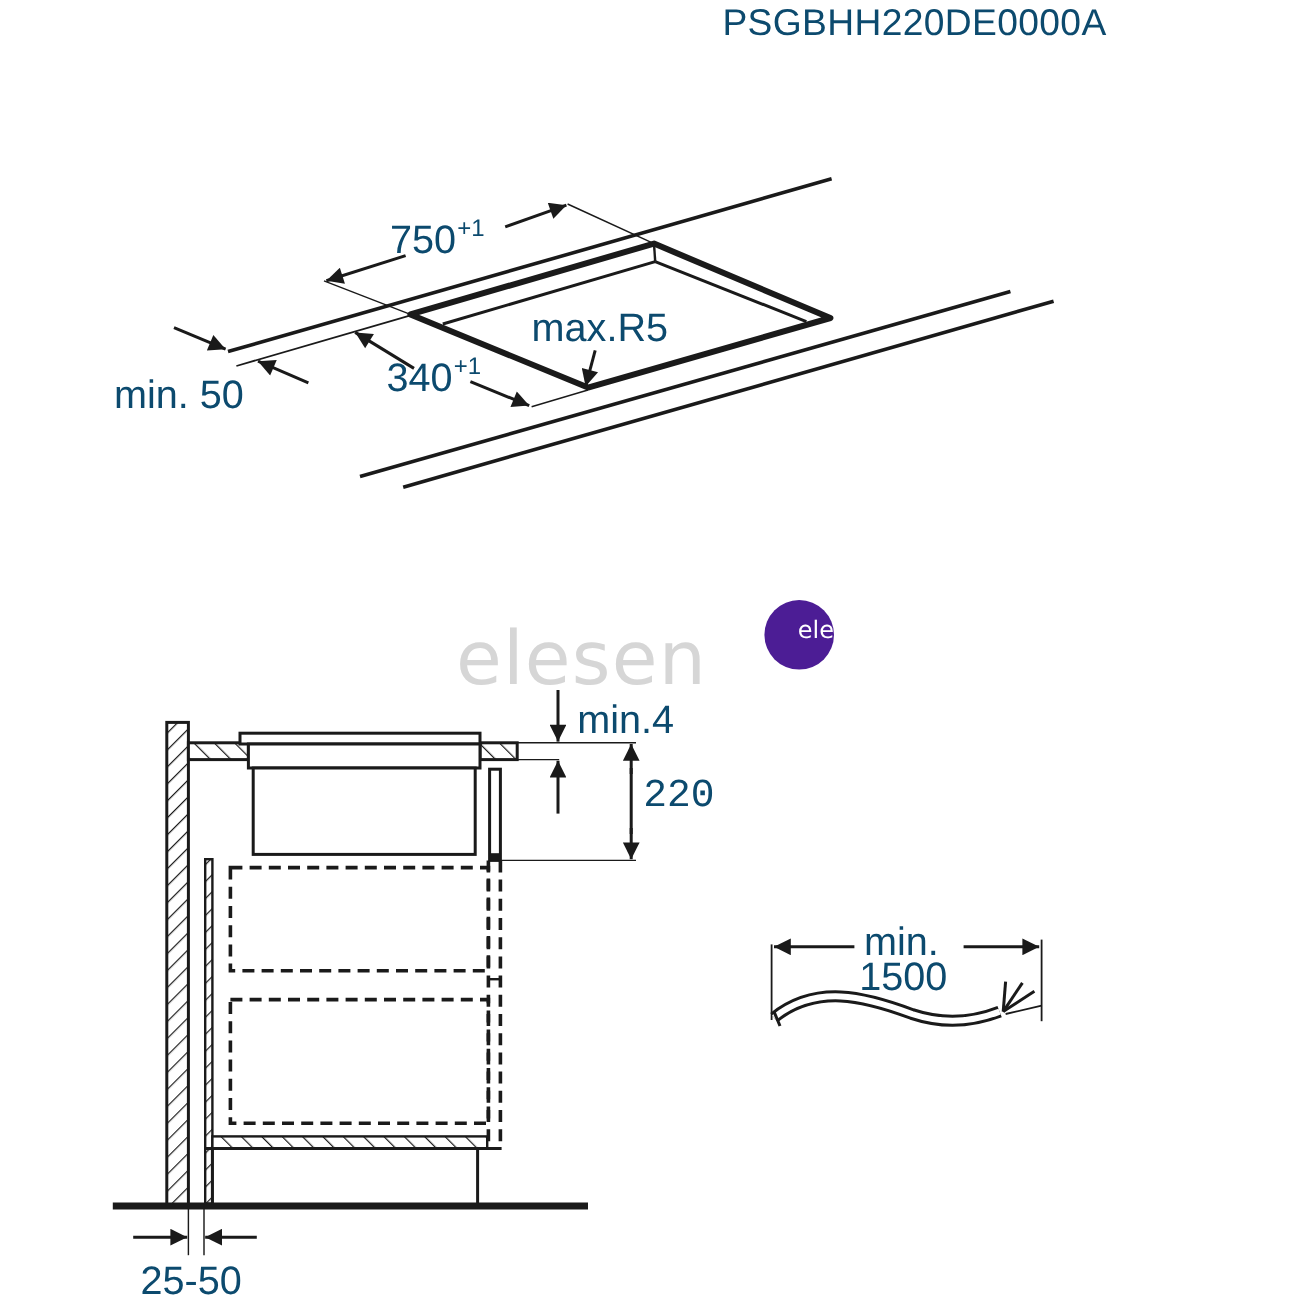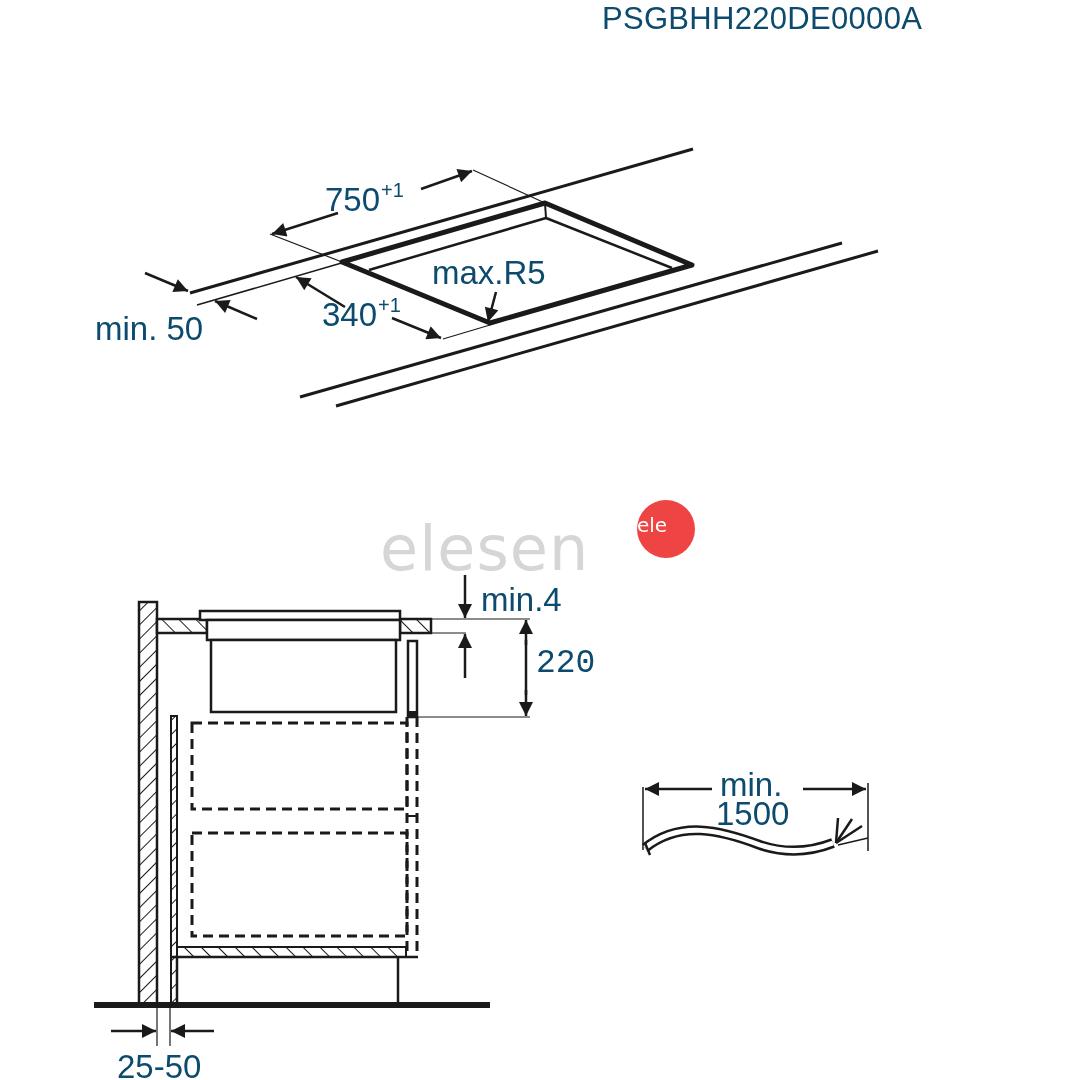--- a/index.html
+++ b/index.html
@@ -3,21 +3,21 @@
 <meta charset="utf-8">
 <style>
   html, body { margin: 0; padding: 0; background: #ffffff; }
   body { width: 1080px; height: 1080px; position: relative; overflow: hidden; font-family: "Liberation Sans", sans-serif; }
   svg { position: absolute; left: 0; top: 0; }
   .lbl { position: absolute; color: #0c4a6e; font-family: "Liberation Sans", sans-serif; white-space: nowrap; line-height: 1; }
   .sup { font-size: 20px; position: relative; top: -14px; margin-left: 1px; }
   .model { font-size: 31px; letter-spacing: 0.3px; }
   .dim { font-size: 33px; }
   .watermark { position: absolute; font-family: "DejaVu Sans", sans-serif; color: #d6d6d6; font-size: 62px; letter-spacing: 1px; }
-  .wm-badge { position: absolute; width: 58px; height: 58px; border-radius: 50%; background: #ef4444; color: #ffffff; font-family: "DejaVu Sans", sans-serif; font-size: 20px; text-align: left; line-height: 50px; }
+  .wm-badge { position: absolute; width: 58px; height: 58px; border-radius: 50%; background: #4c1d95; color: #ffffff; font-family: "DejaVu Sans", sans-serif; font-size: 20px; text-align: right; line-height: 50px; }
 </style>
 </head>
 <body>
 
 <div class="lbl model" style="left:602px; top:3px;">PSGBHH220DE0000A</div>
 
 <svg width="1080" height="1080" viewBox="0 0 1080 1080">
   <defs>
     <marker id="ah" viewBox="0 0 10 10" refX="10" refY="5" markerWidth="9" markerHeight="9" orient="auto-start-reverse" markerUnits="userSpaceOnUse">
       <path d="M0,1 L10,5 L0,9 Z" fill="#1a1a1a"></path>
@@ -132,21 +132,21 @@
     <line x1="838" y1="845" x2="868" y2="838" stroke="#1a1a1a" stroke-width="1.5"></line>
   </g>
 </svg>
 
 <div class="lbl dim" style="left:325px; top:168px;margin-top:15px;">
   <span>750</span><span class="sup">+1</span>
 </div>
 <div class="lbl dim" style="left:322px; top:298px;">
   <span>340</span><span class="sup">+1</span>
 </div>
-<div class="lbl dim" style="left:432px; top:256px;">max.R5</div>
+<div class="lbl dim" style="left:443px; top:256px;">max.R5</div>
 <div class="lbl dim" style="left:95px; top:312px;">min. 50</div>
 
 <div class="watermark" style="left:380px; top:512px;">elesen</div>
 <div class="wm-badge" style="left:637px; top:500px;">ele</div>
 
 <div class="lbl dim" style="left:481px; top:583px;">min.4</div>
 <div class="lbl dim" style="left:536px; top:647px;font-family:Liberation Mono, monospace;">220</div>
 <div class="lbl dim" style="left:117px; top:1050px;">25-50</div>
 
 <div class="lbl dim" style="left:720px; top:748px;margin-top:20px;">min.</div>

